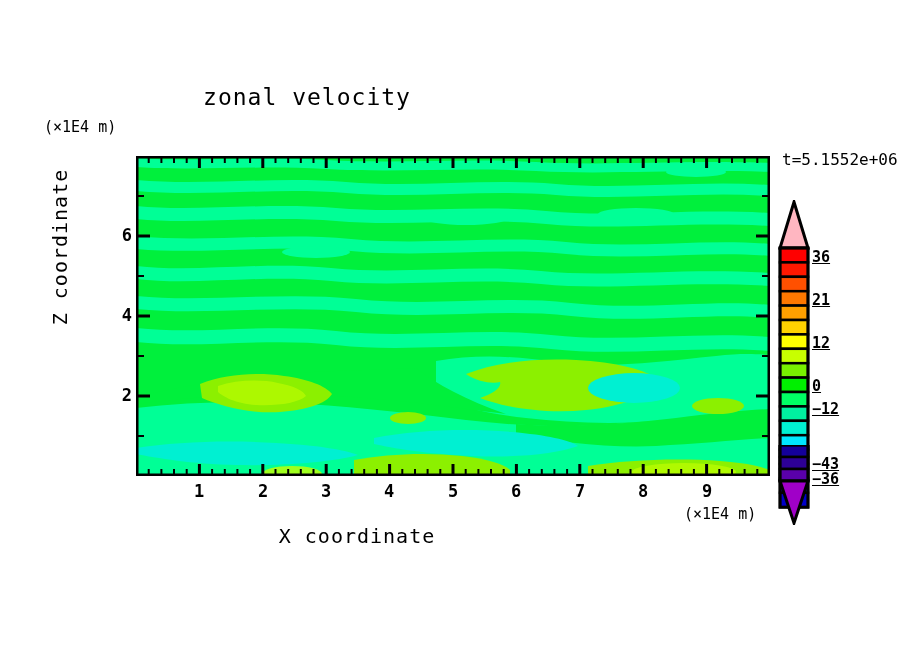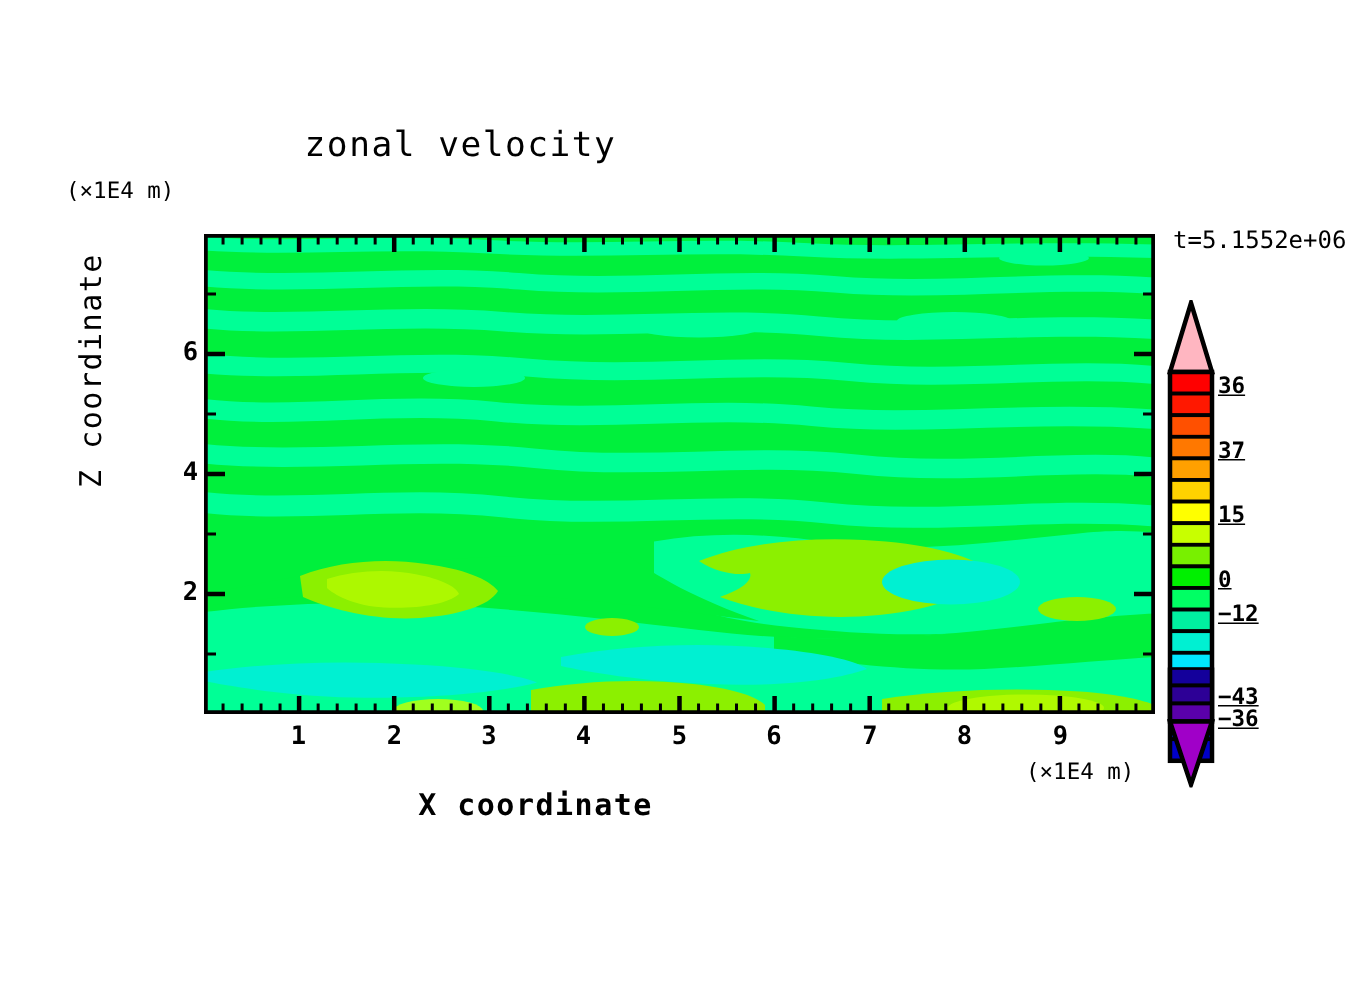--- a/index.html
+++ b/index.html
@@ -3,21 +3,21 @@
 <meta charset="utf-8">
 <style>
   html,body{margin:0;padding:0;background:#ffffff;}
   body{width:904px;height:654px;position:relative;overflow:hidden;
        font-family:"DejaVu Sans Mono","Liberation Mono",monospace;color:#000;}
   .lay{position:absolute;}
   #title{left:0;top:84px;width:716px;text-align:center;font-size:23px;letter-spacing:1px;font-weight:400;margin-left:44px;}
   #title-shift{display:inline-block;transform:translateX(-95px);}
   #unit-top{left:44px;top:118px;font-size:15px;letter-spacing:0px;}
   #unit-bot{left:684px;top:505px;font-size:15px;}
-  #xtitle{left:0;top:524px;width:904px;text-align:center;font-size:20px;letter-spacing:1px;font-weight:bold;}
+  #xtitle{left:0;top:524px;width:904px;text-align:center;font-size:20px;letter-spacing:1px;}
   #xtitle-shift{display:inline-block;transform:translateX(-95px);}
   #ytitle{left:-20px;top:235px;width:160px;text-align:center;font-size:20px;letter-spacing:1px;
           transform:rotate(-90deg);transform-origin:center center;}
   #tstamp{left:782px;top:150px;font-size:16px;}
   .xtick-lab{position:absolute;font-size:17px;font-weight:700;text-align:center;width:40px;top:481px;}
   .ytick-lab{position:absolute;font-size:17px;font-weight:700;text-align:right;width:40px;left:92px;}
   .cb-lab{position:absolute;font-size:15px;font-weight:700;left:812px;text-decoration:underline;}
   svg{display:block;}
 </style>
 </head>
@@ -279,22 +279,22 @@
     <rect x="2" y="0" width="28" height="12" fill="#14009b"></rect>
     <rect x="2" y="12" width="28" height="12" fill="#2d0096"></rect>
     <rect x="2" y="24" width="28" height="12" fill="#5a00aa"></rect>
   </g>
   <rect x="2" y="0" width="28" height="36" fill="none" stroke="#000" stroke-width="3"></rect>
   <polygon points="16,78 30,36 2,36" fill="#a000c8" stroke="#000" stroke-width="3"></polygon>
 </svg>
 </div>
 
 <div class="cb-lab" style="top:248px;">36</div>
-<div class="cb-lab" style="top:291px;">37</div>
-<div class="cb-lab" style="top:334px;">15</div>
+<div class="cb-lab" style="top:291px;">21</div>
+<div class="cb-lab" style="top:334px;">12</div>
 <div class="cb-lab" style="top:377px;">0</div>
 <div class="cb-lab" style="top:400px;">−12</div>
 <div class="cb-lab" style="top:455px;">−43</div>
 <div class="cb-lab" style="top:470px;">−36</div>
 
 <div class="lay" id="unit-bot">(×1E4 m)</div>
 
 <div class="lay" id="xtitle"><span id="xtitle-shift">X coordinate</span></div>
 
 </body></html>

